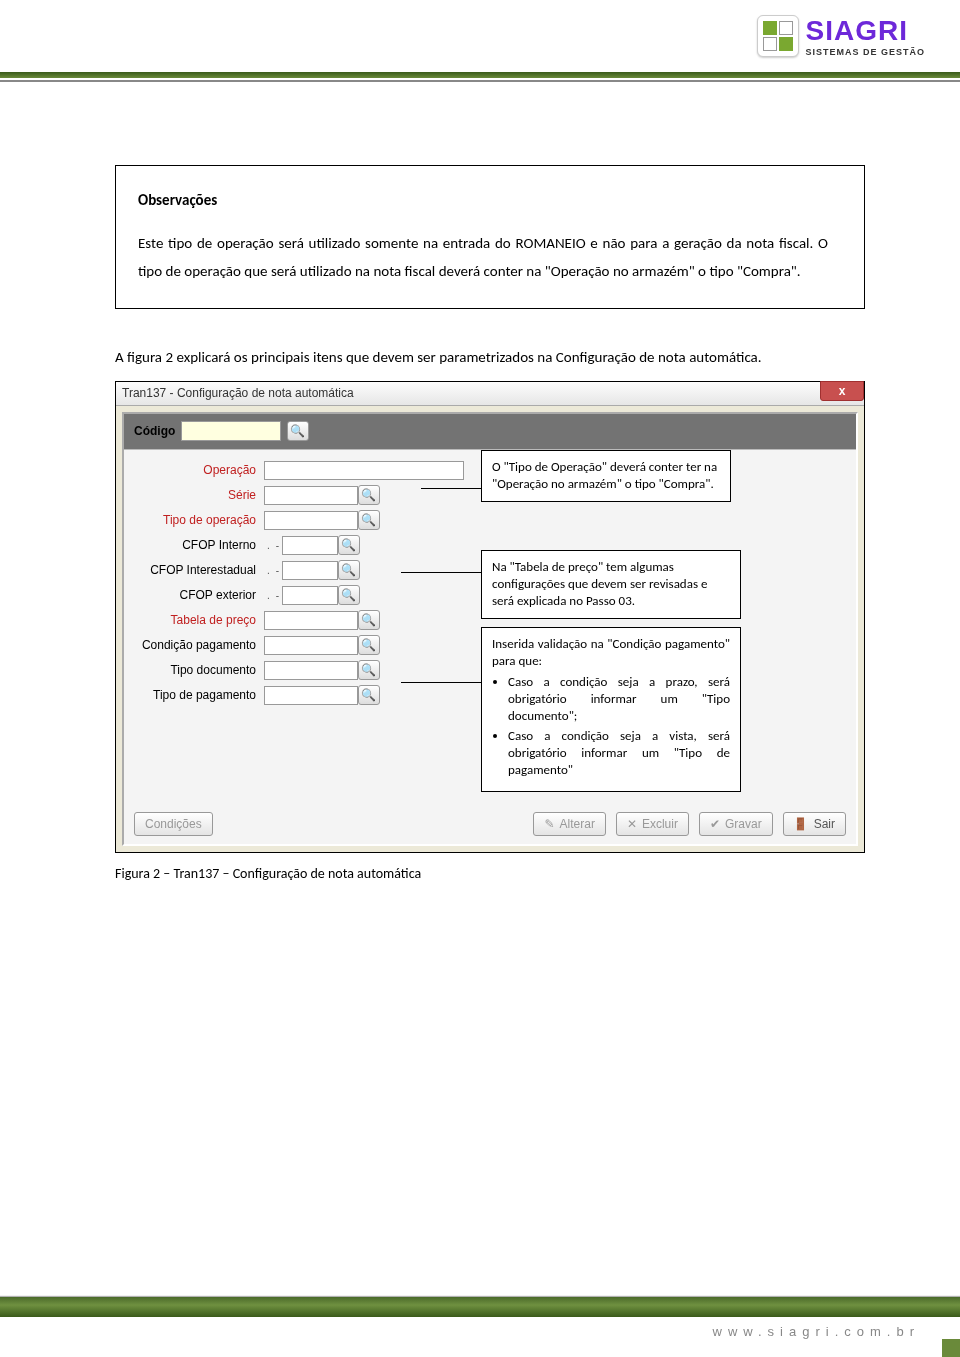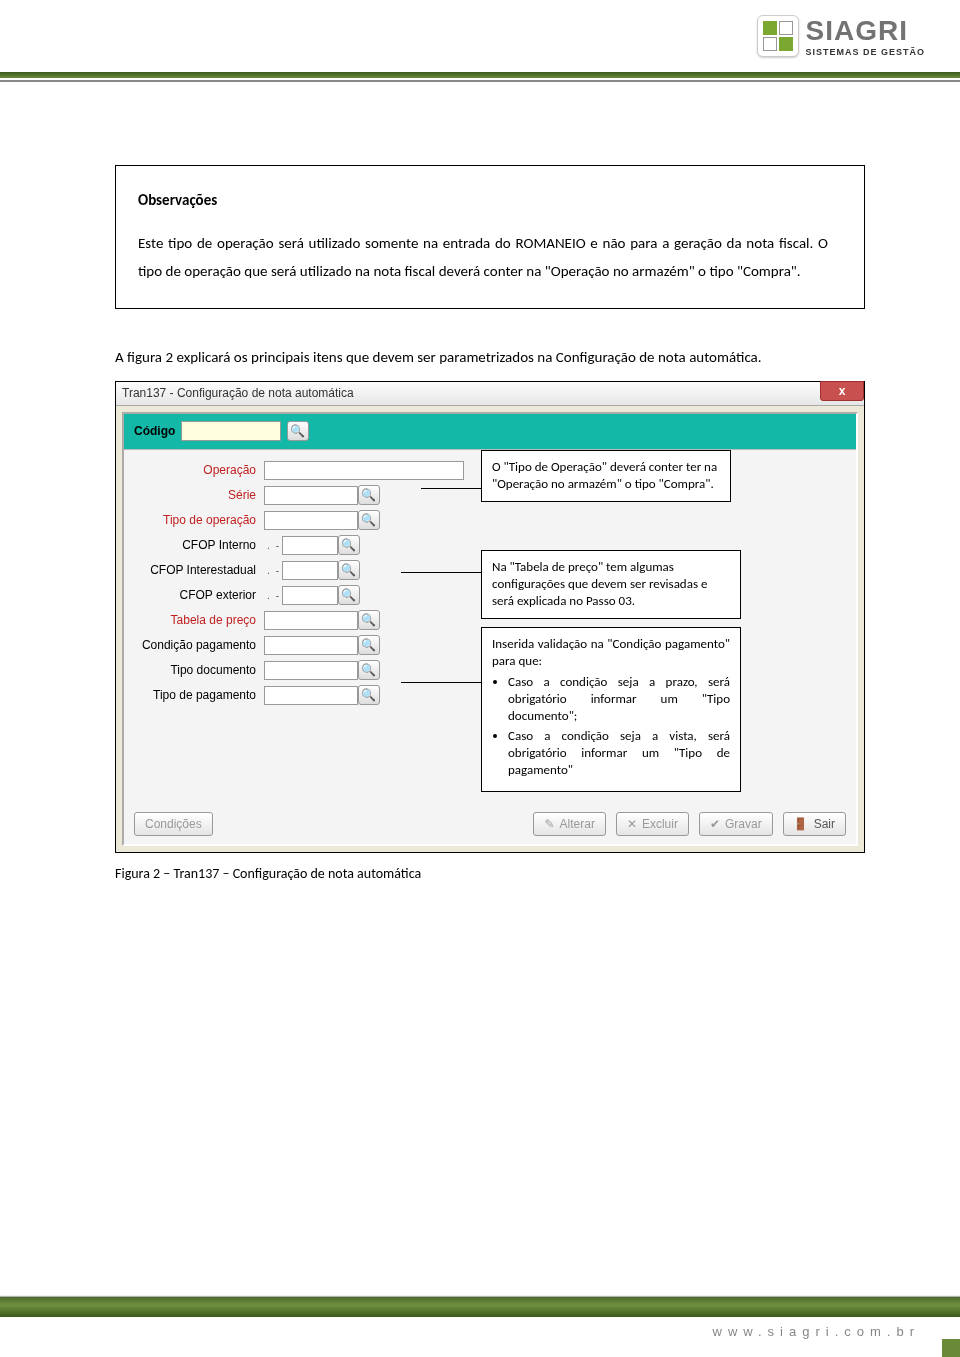--- a/index.html
+++ b/index.html
@@ -5,36 +5,36 @@
 * { box-sizing: border-box; margin: 0; padding: 0; }
 body { font-family: Calibri, Arial, sans-serif; background: #fff; width: 960px; margin: 0 auto; color: #000; position: relative; height: 1357px; }
 .header-area { position: relative; height: 90px; }
 .logo { position: absolute; right: 35px; top: 15px; display: flex; align-items: center; gap: 6px; }
 .logo-mark { width: 42px; height: 42px; background: #fff; border: 1px solid #ccc; border-radius: 6px; display: flex; flex-direction: column; justify-content: center; align-items: center; gap: 2px; padding: 4px; box-shadow: 0 1px 2px rgba(0,0,0,0.2); }
 .logo-row { display: flex; gap: 2px; }
 .sq { width: 14px; height: 14px; }
 .sq.g { background: #7aa830; }
 .sq.w { background: #fff; border: 1px solid #999; }
 .logo-text { font-family: Arial, sans-serif; }
-.logo-name { font-weight: bold; font-size: 28px; letter-spacing: 1px; color: #737373; }
+.logo-name { font-weight: bold; font-size: 28px; letter-spacing: 1px; color: #6d28d9; }
 .logo-sub { font-size: 9px; font-weight: bold; letter-spacing: 1px; color: #333; }
 .header-bar { position: absolute; top: 72px; left: 0; right: 0; height: 6px; background: linear-gradient(to bottom, #3a5a1a, #6a8a3a); }
 .header-bar2 { position: absolute; top: 80px; left: 0; right: 0; height: 2px; background: #888; }
 .content { padding: 75px 95px 40px 115px; font-size: 15px; line-height: 1.9; }
 .obs-box { border: 1px solid #000; padding: 20px 36px 22px 22px; margin-bottom: 34px; }
 .obs-box h3 { font-weight: bold; font-size: 15px; margin-bottom: 14px; }
 .obs-box p { text-align: justify; }
 .passo-title { font-weight: bold; font-size: 15px; margin-bottom: 20px; }
 .body-p { text-align: justify; }
 .bold { font-weight: bold; }
 .screenshot { margin-top: 10px; border: 1px solid #000; background: #ece9d8; position: relative; height: 472px; font-family: Tahoma, Arial, sans-serif; font-size: 12px; }
 .titlebar { background: linear-gradient(to bottom, #fdfdfd, #e6e6e6); border-bottom: 1px solid #aaa; height: 24px; display: flex; align-items: flex-start; padding: 0 6px; position: relative; color: #333; }
 .closebtn { position: absolute; right: 0; top: -1px; width: 44px; height: 20px; background: #c8504f; border: 1px solid #a03030; border-radius: 0 0 3px 3px; color: #fff; display:flex; align-items:center; justify-content:center; font-weight:bold; font-size: 12px;}
 .inner { position: absolute; left: 6px; right: 6px; top: 30px; bottom: 6px; background: #f4f4f4; border: 2px inset #fff; }
-.codigo-row { display: flex; align-items: center; padding: 6px 10px; gap: 6px; border-bottom: 1px solid #bbb; background:#14b8a6; }
+.codigo-row { display: flex; align-items: center; padding: 6px 10px; gap: 6px; border-bottom: 1px solid #bbb; background:#737373; }
 .codigo-row label { font-weight: bold; }
 .codigo-input { width: 100px; height: 20px; background: #ffffe0; border: 1px solid #999; }
 .mag { width: 22px; height: 20px; background: linear-gradient(#fff,#ddd); border: 1px solid #999; border-radius: 3px; display:flex; align-items:center; justify-content:center; font-size:12px; color:#555;}
 .form-area { padding: 8px 10px; }
 .form-row { display: flex; align-items: center; height: 25px; }
 .form-row label { width: 130px; text-align: right; padding-right: 8px; color: #000; font-size: 12px;}
 .form-row label.red { color: #c02020; }
 .form-input { height: 19px; background: #fff; border: 1px solid #999; }
 .wdesc { width: 200px; }
 .wcode { width: 94px; }

